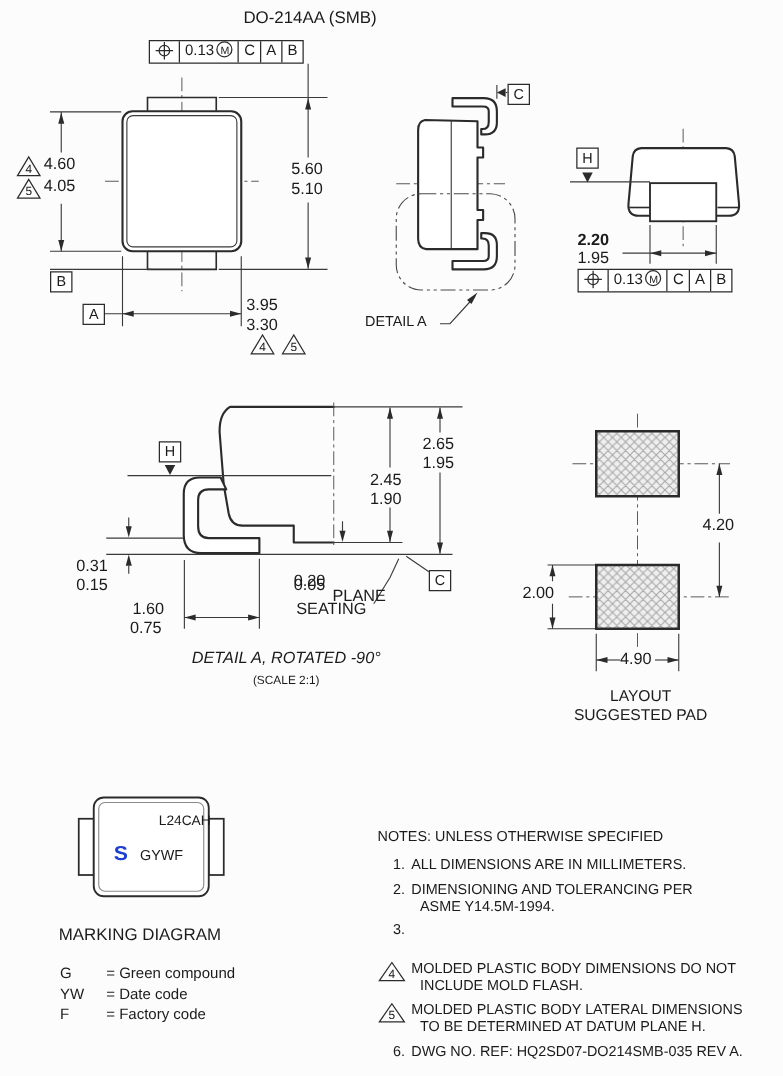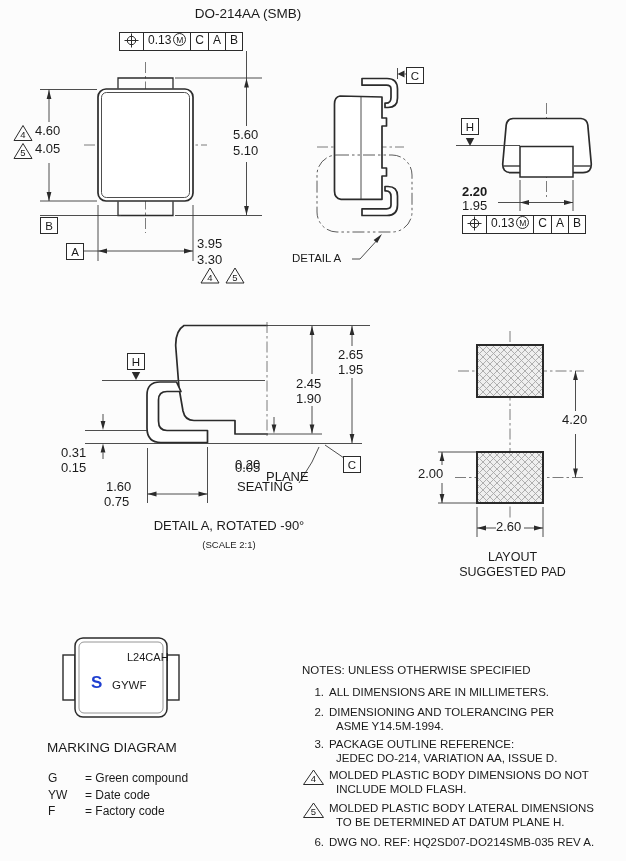--- a/index.html
+++ b/index.html
@@ -255,26 +255,26 @@
   <div class="dim" style="left:296px;top:377px;">2.45</div>
   <div class="dim" style="left:296px;top:392px;">1.90</div>
   <div class="dim" style="left:61px;top:446px;">0.31</div>
   <div class="dim" style="left:61px;top:461px;">0.15</div>
   <div class="dim" style="left:235px;top:446px;margin-top:12px;">0.20</div>
   <div class="dim" style="left:235px;top:461px;">0.05</div>
   <div class="dim" style="left:106px;top:480px;">1.60</div>
   <div class="dim" style="left:104px;top:495px;">0.75</div>
   <div class="dim" style="left:237px;top:480px;">SEATING</div>
   <div class="dim" style="left:243px;top:470px;margin-left:23px;">PLANE</div>
-  <div class="dim ctr" style="left:119px;top:519px;width:220px;">DETAIL A, ROTATED -90°</div>
+  <div class="dim ctr" style="left:119px;top:519px;width:220px;font-style:italic;">DETAIL A, ROTATED -90°</div>
   <div class="ctr" style="position:absolute;left:119px;top:539px;width:220px;font-size:9.5px;">(SCALE 2:1)</div>
 
   <div class="dim" style="left:562px;top:413px;">4.20</div>
   <div class="dim" style="left:418px;top:467px;">2.00</div>
-  <div class="dim" style="left:496px;top:520px;">2.60</div>
+  <div class="dim" style="left:496px;top:520px;">4.90</div>
   <div class="ctr" style="position:absolute;left:440px;top:550px;width:145px;font-size:12.5px;line-height:15px;">
     <div>LAYOUT</div>
     <div>SUGGESTED PAD</div>
   </div>
 
   <div style="position:absolute;left:88px;top:651px;font-size:11px;padding-left:39px;">L24CAH</div>
   <div class="logo-s" style="left:91px;top:673px;">S</div>
   <div style="position:absolute;left:112px;top:679px;font-size:11.5px;">GYWF</div>
   <div style="position:absolute;left:47px;top:740px;font-size:13.5px;">MARKING DIAGRAM</div>
   <div class="legend-row" style="top:771px;">
@@ -298,24 +298,20 @@
     <div class="note-item" style="top:706px;">
       <span class="num">2.</span>
       <span>
         <div>DIMENSIONING AND TOLERANCING PER</div>
         <div class="l2">ASME Y14.5M-1994.</div>
       </span>
     </div>
 
     <div class="note-item" style="top:738px;">
       <span class="num">3.</span>
-      <span>
-        <div>PACKAGE OUTLINE REFERENCE:</div>
-        <div class="l2">JEDEC DO-214, VARIATION AA, ISSUE D.</div>
-      </span>
     </div>
 
     <div class="note-item" style="top:769px;">
       <span>
         <svg width="23" height="17" viewBox="0 0 23 17">
             <polygon points="11.5,1 1.5,15.5 21.5,15.5" fill="none" stroke="#2b2b2b" stroke-width="1"></polygon>
             <text x="11.5" y="13" font-size="9.5" text-anchor="middle">4</text>
           </svg>
       </span>
       <span>

